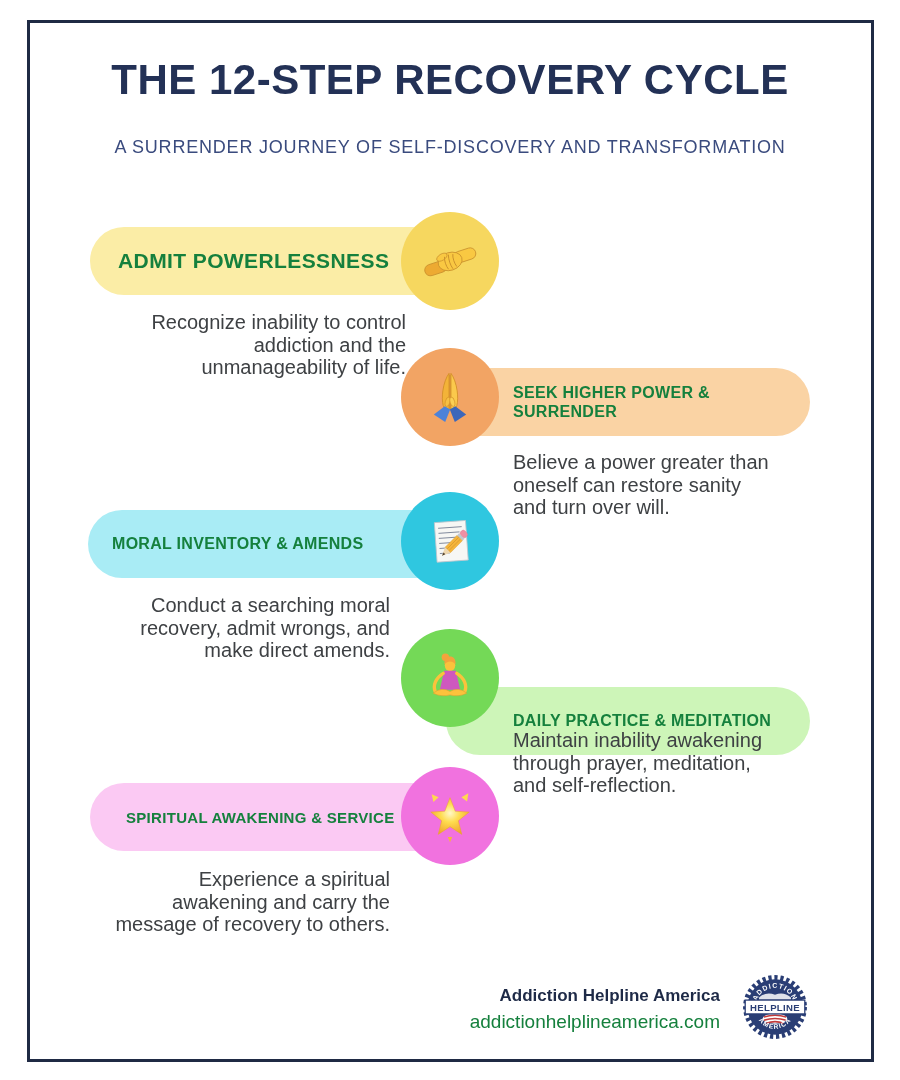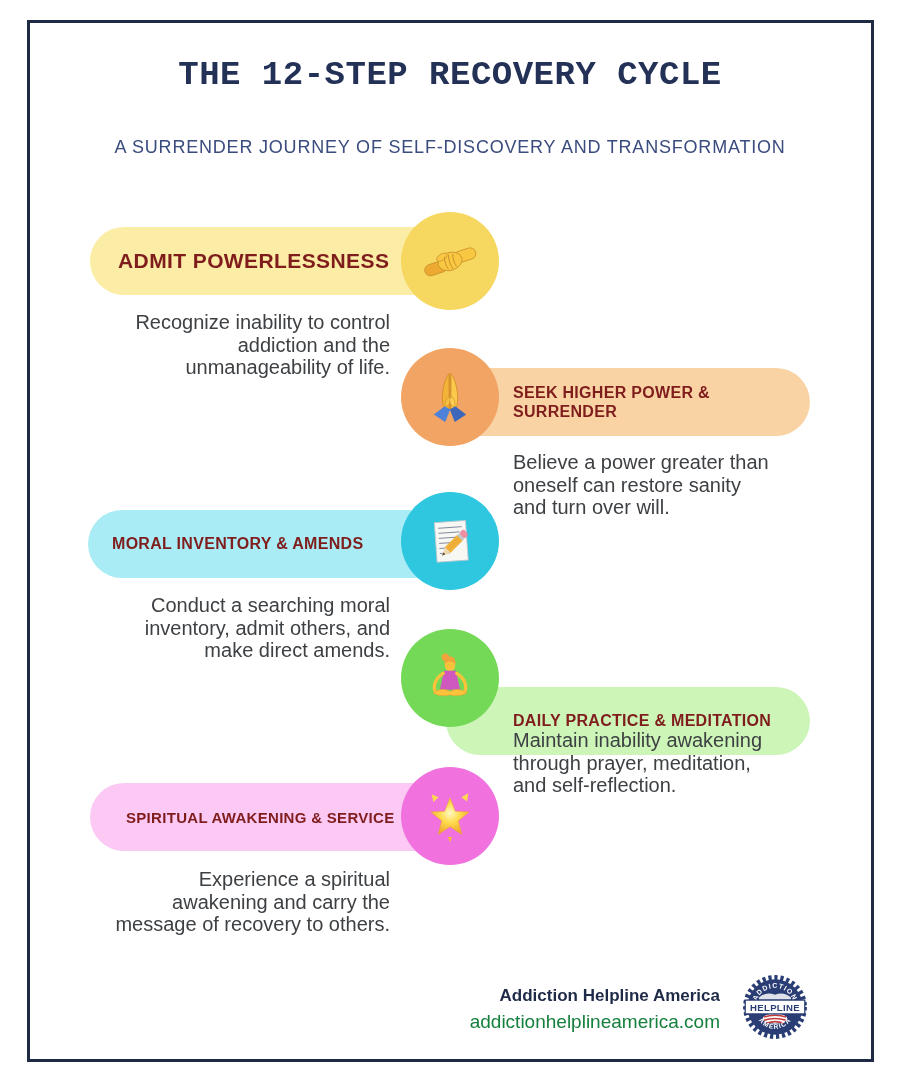--- a/index.html
+++ b/index.html
@@ -1,28 +1,28 @@
 <!DOCTYPE html>
 <html><head>
 <meta charset="utf-8">
 <style>
   html,body{margin:0;padding:0;}
   body{width:900px;height:1080px;background:#ffffff;font-family:"Liberation Sans",sans-serif;position:relative;overflow:hidden;}
   .frame{position:absolute;left:27px;top:20px;width:841px;height:1036px;border:3px solid #1f2a44;}
-  .title{position:absolute;left:0;right:0;top:56px;text-align:center;font-size:34px;font-weight:bold;color:#233156;letter-spacing:0.5px;font-family:Liberation Mono, monospace;}
+  .title{position:absolute;left:0;right:0;top:56px;text-align:center;font-size:42px;font-weight:bold;color:#233156;letter-spacing:0.5px;}
   .subtitle{position:absolute;left:0;right:0;top:137px;text-align:center;font-size:18px;color:#3a4b7e;letter-spacing:0.8px;}
   .pill{position:absolute;height:68px;border-radius:34px;display:flex;align-items:center;}
   .icon-circle{position:absolute;width:98px;height:98px;border-radius:50%;display:flex;align-items:center;justify-content:center;}
-  .pill-title{font-weight:bold;color:#7f1d1d;white-space:pre-line;letter-spacing:0.3px;}
+  .pill-title{font-weight:bold;color:#15803d;white-space:pre-line;letter-spacing:0.3px;}
   .desc{position:absolute;font-size:20px;line-height:22.5px;color:#3e4144;white-space:pre-line;}
   .desc.right{text-align:right;}
   .pill1{left:90px;top:227px;width:365px;}
   .circle1{left:401px;top:212px;}
   .t1{font-size:21px;padding-left:28px;letter-spacing:0.4px;}
-  .d1{left:58px;width:332px;top:311px;}
+  .d1{left:74px;width:332px;top:311px;}
   .pill2{left:446px;top:368px;width:364px;}
   .circle2{left:401px;top:348px;}
   .t2{font-size:16px;padding-left:67px;line-height:19px;}
   .d2{left:513px;top:451px;width:320px;}
   .pill3{left:88px;top:510px;width:367px;}
   .circle3{left:401px;top:492px;}
   .t3{font-size:16px;padding-left:24px;}
   .d3{left:58px;width:332px;top:594px;}
   .pill4{left:446px;top:646px;width:364px;margin-top:41px;}
   .circle4{left:401px;top:629px;}
@@ -109,21 +109,21 @@
         <rect x="31.5" y="22" width="9" height="3.5" fill="#C2C8CF"></rect>
         <rect x="31.5" y="25.5" width="9" height="20" fill="#F5B53B" stroke="#D99B2E" stroke-width="0.5"></rect>
         <line x1="34.5" y1="26" x2="34.5" y2="45" stroke="#D99B2E" stroke-width="1"></line>
         <line x1="37.5" y1="26" x2="37.5" y2="45" stroke="#D99B2E" stroke-width="1"></line>
         <polygon points="31.5,45.5 40.5,45.5 36,55" fill="#EFD7AE"></polygon>
         <polygon points="34.6,51 37.4,51 36,55" fill="#4A3A28"></polygon>
       </g>
     </svg>
   </div>
   <div class="desc right d3">Conduct a searching moral
-inventory, admit others, and
+recovery, admit wrongs, and
 make direct amends.</div>
 </div>
 
 <div>
   <div class="pill pill4" style="background: rgb(205, 245, 184);">
     <div class="pill-title t4">DAILY PRACTICE &amp; MEDITATION</div>
   </div>
   <div class="icon-circle circle4" style="background: rgb(116, 217, 87);">
     <svg viewBox="0 0 64 64" width="54" height="54">
       <circle cx="26.5" cy="7.5" r="4.4" fill="#F3A33C"></circle>

